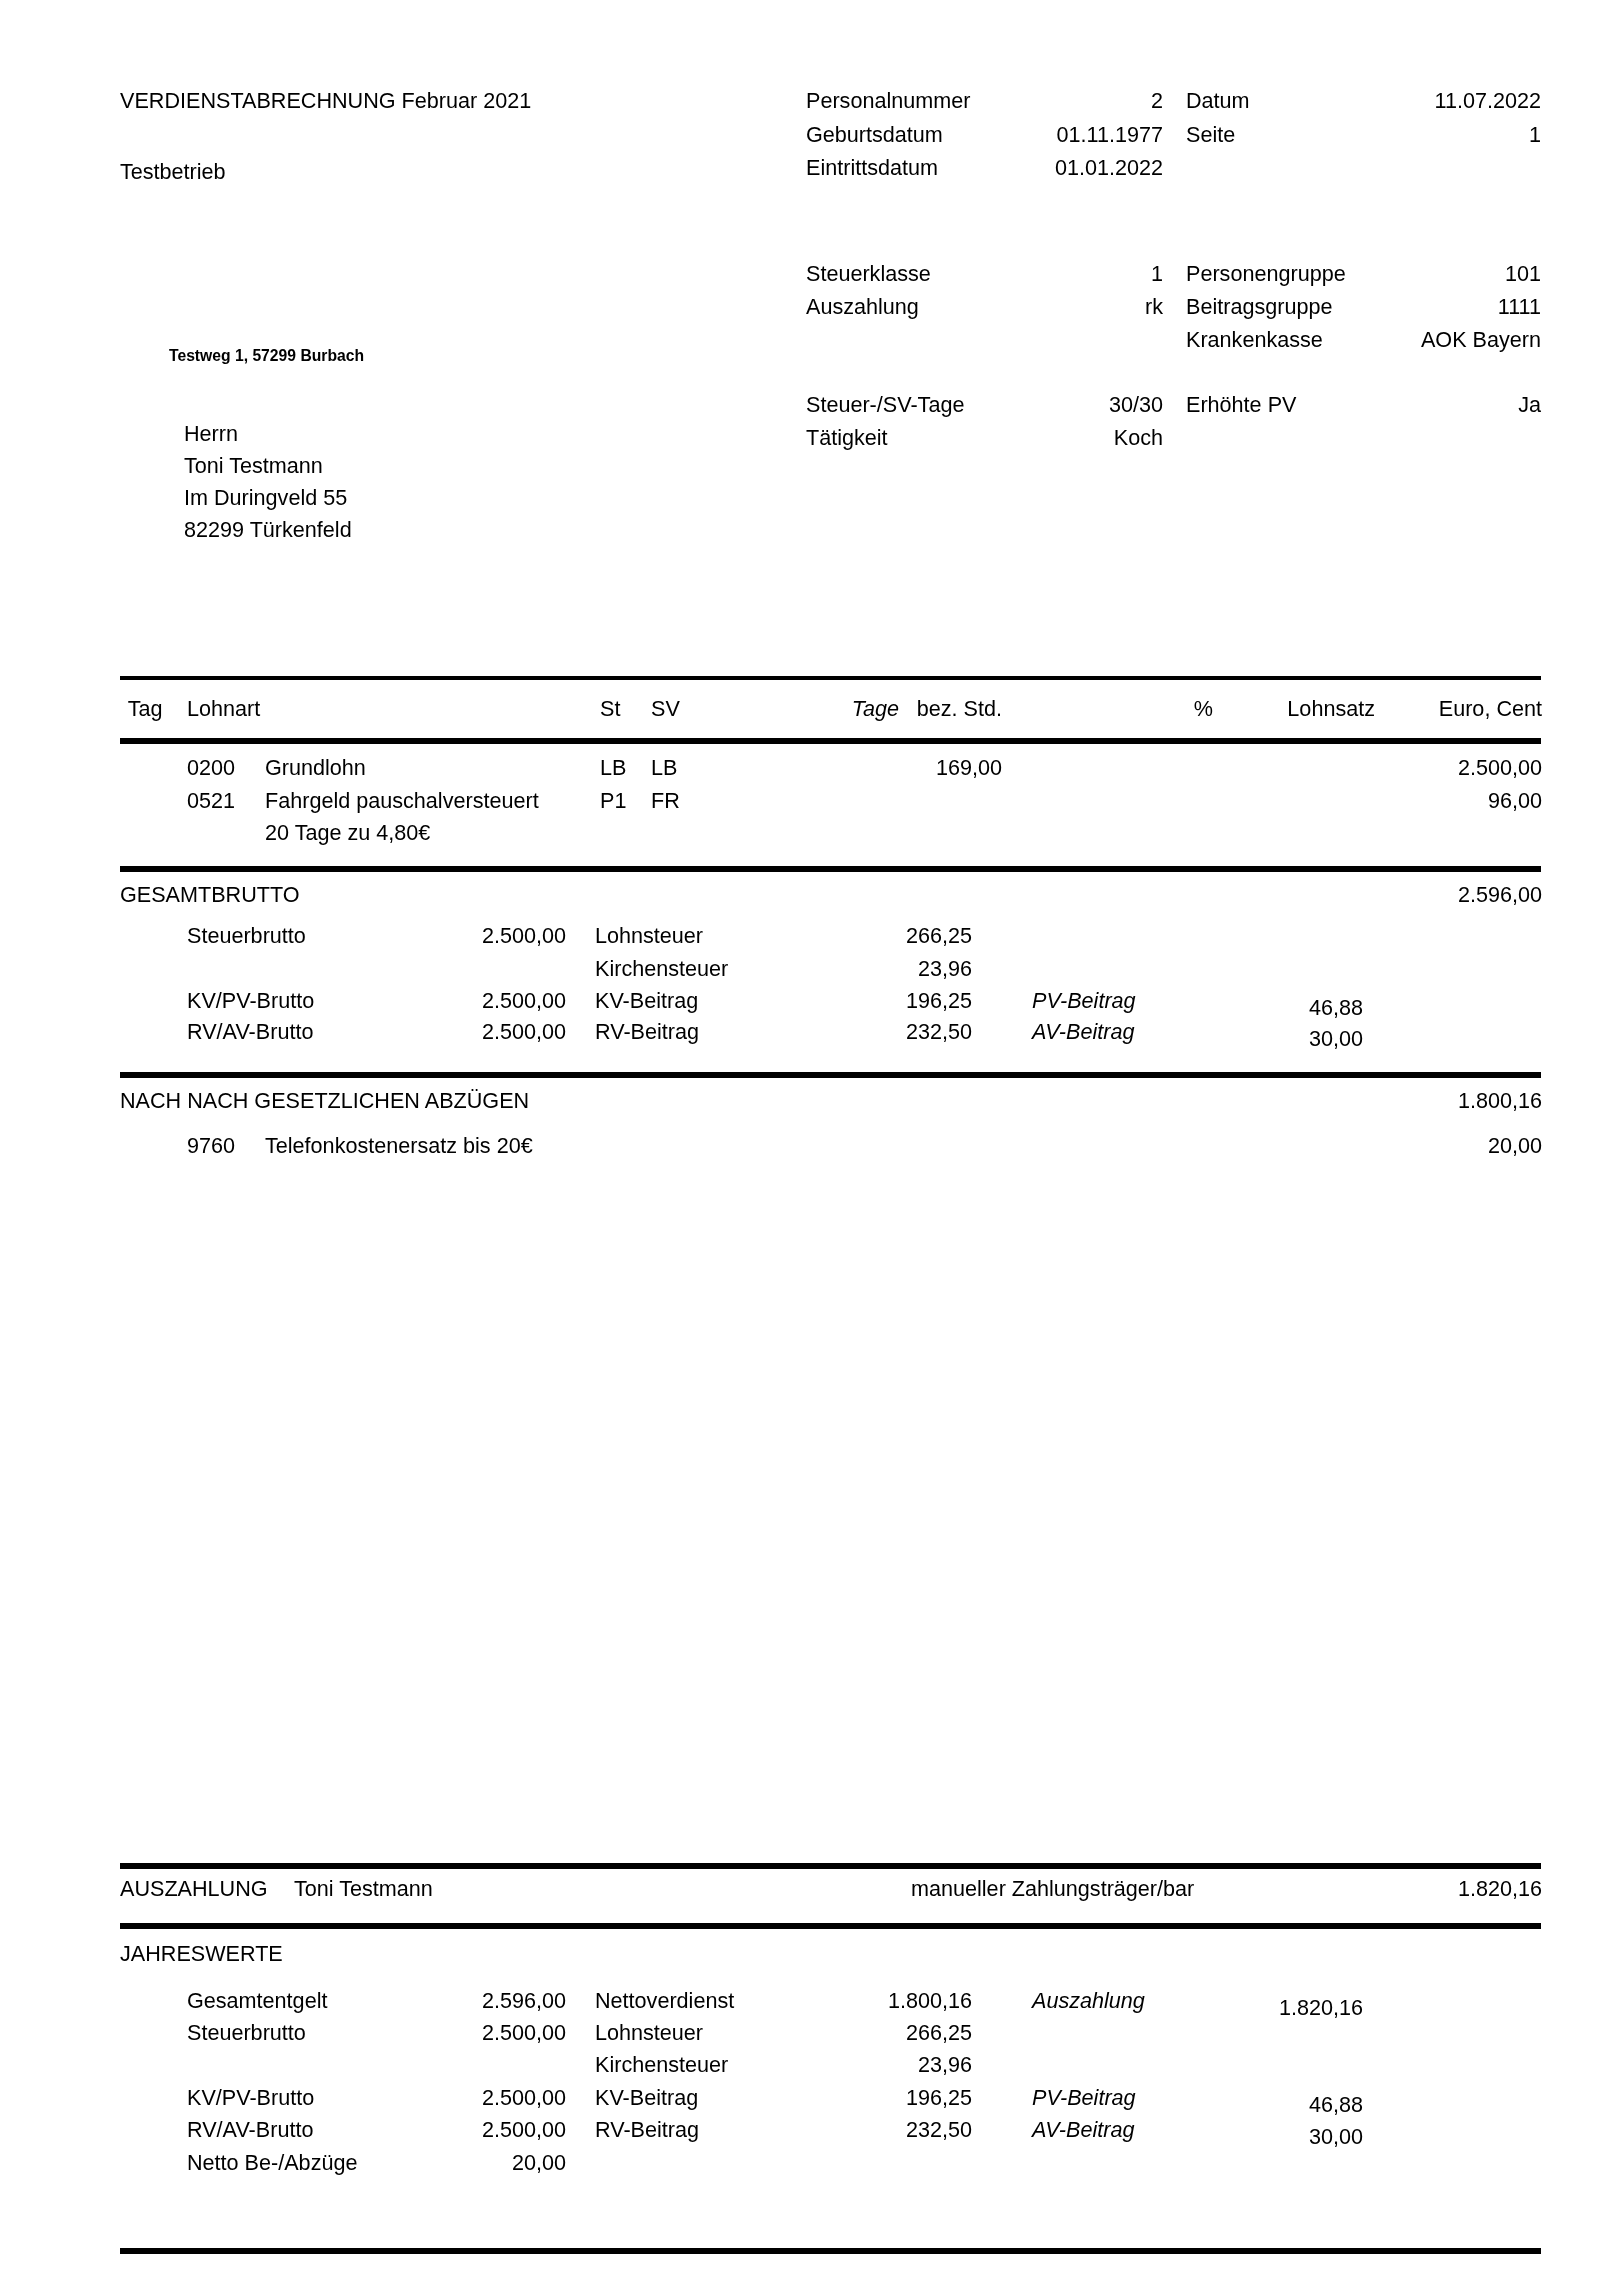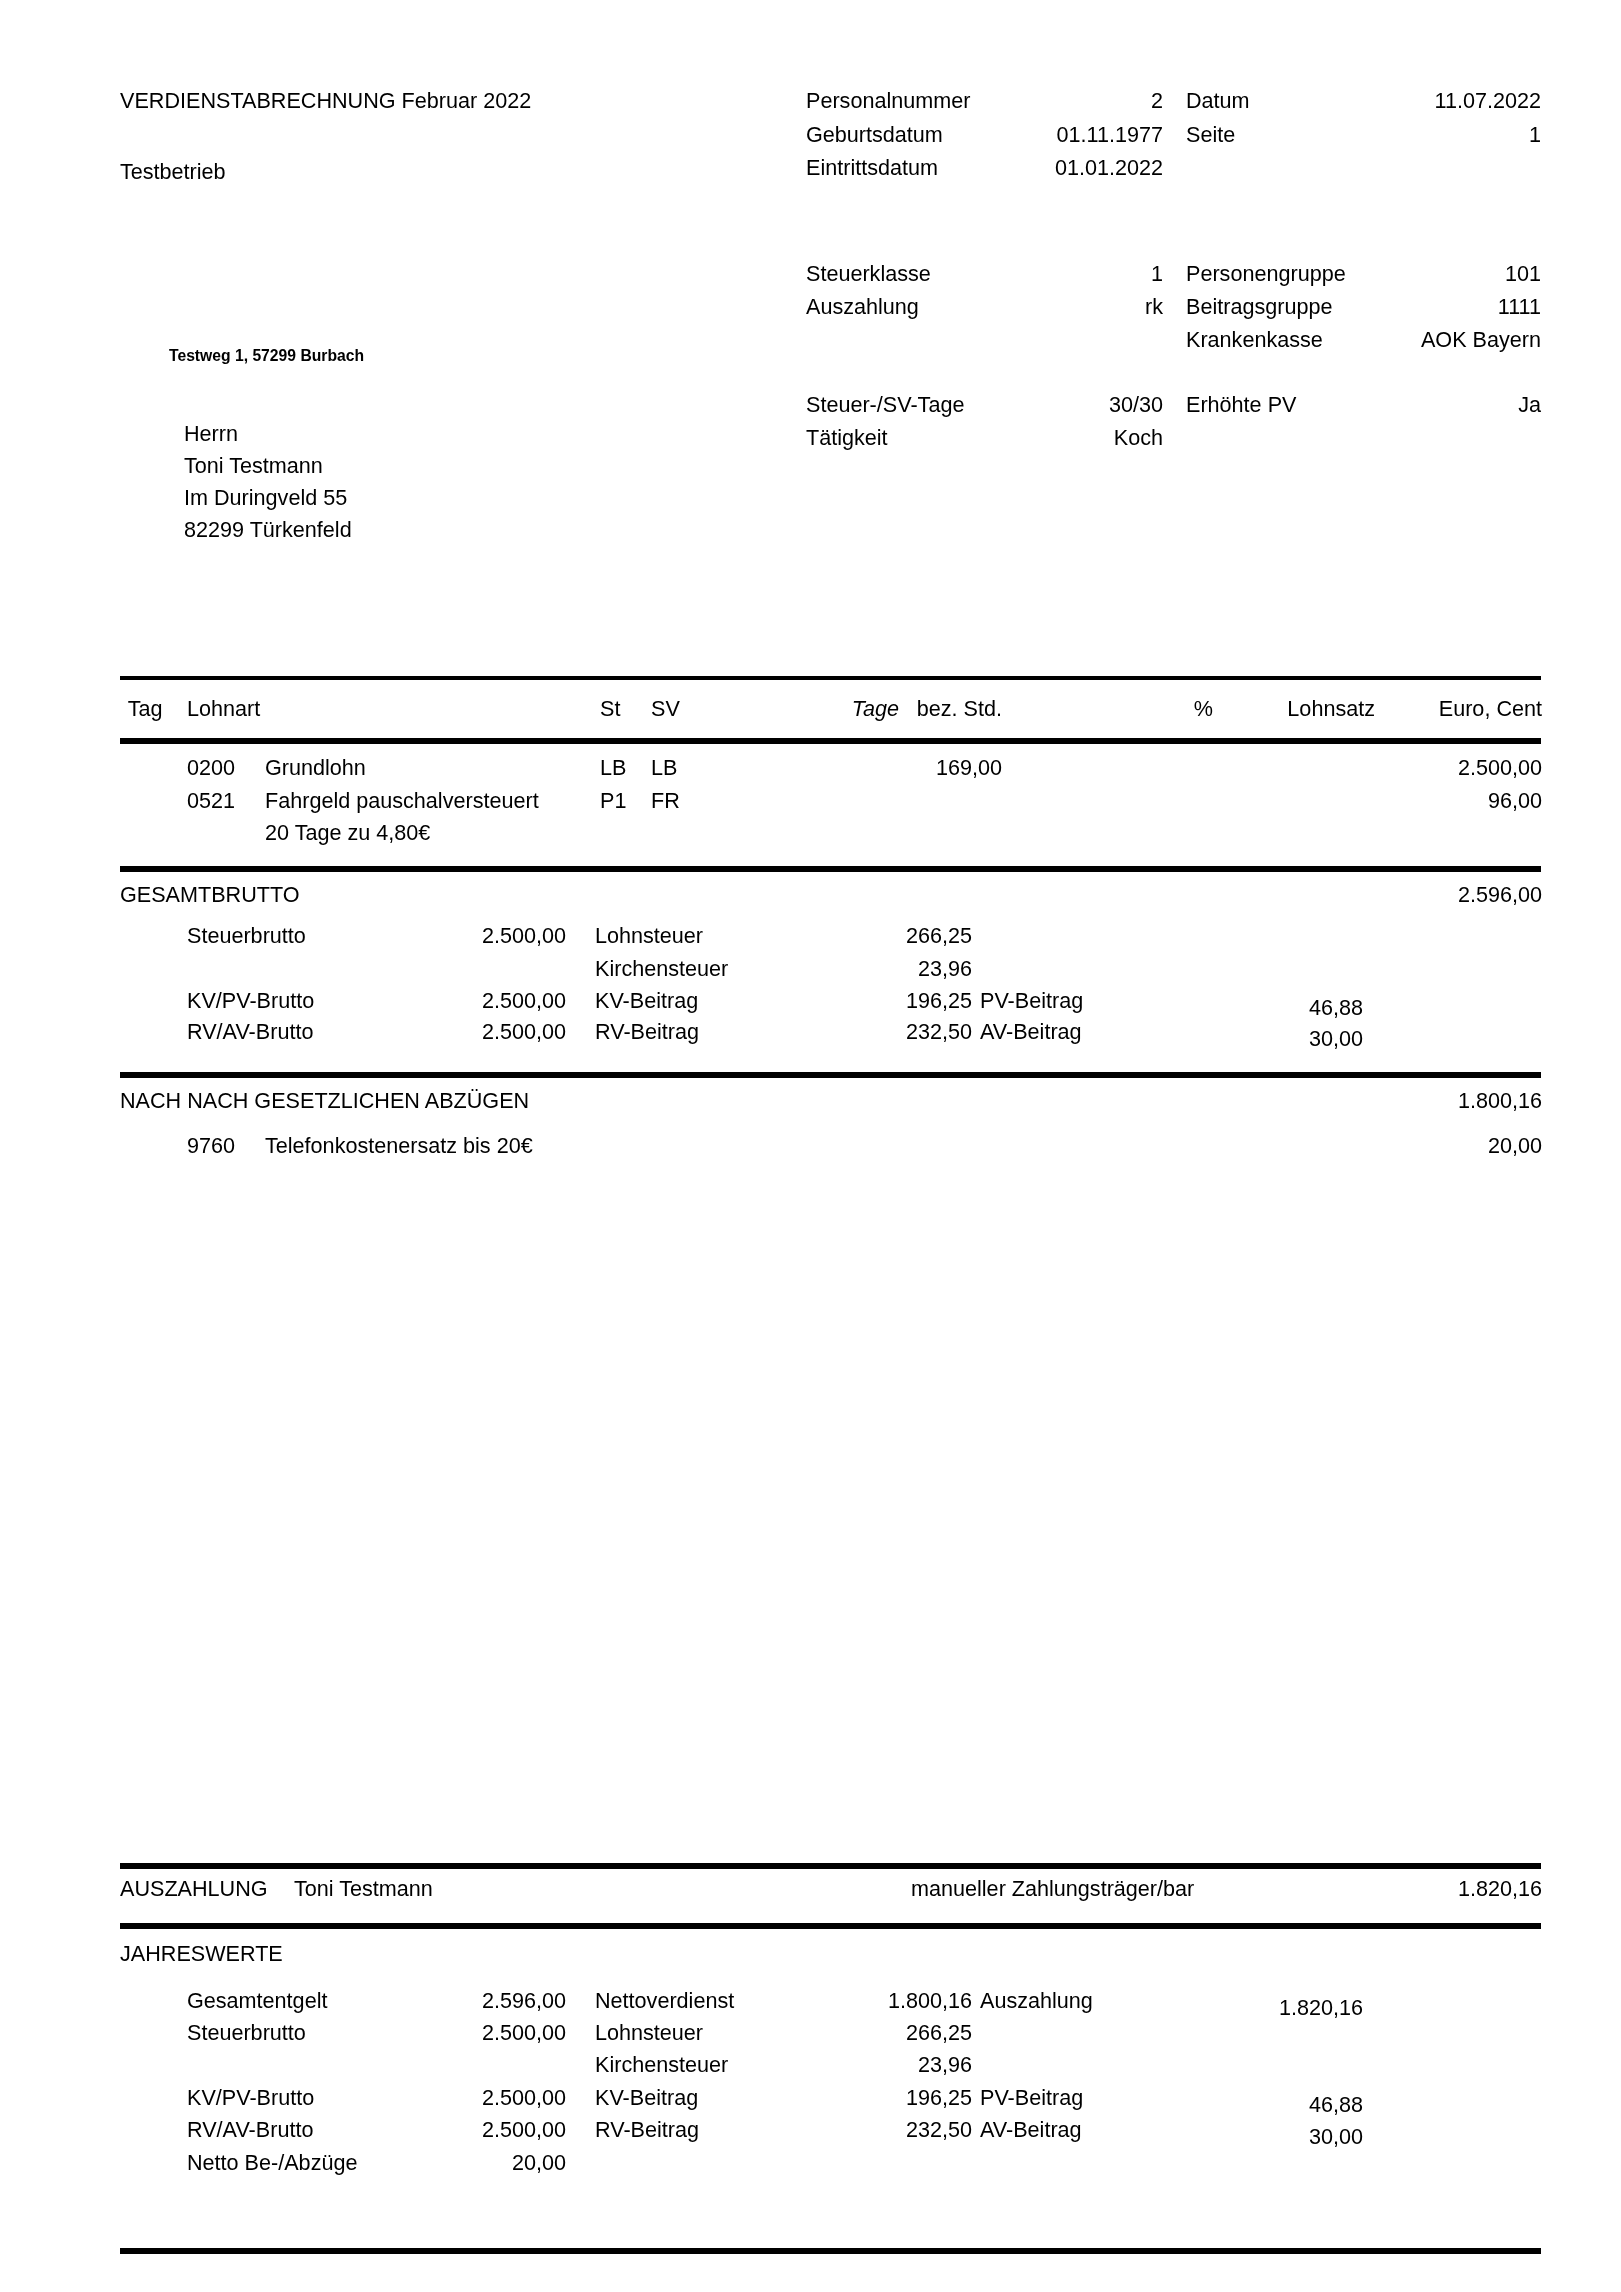--- a/index.html
+++ b/index.html
@@ -31,31 +31,31 @@
   .c-tage{position:absolute;left:598px;width:181px;text-align:right;font-style:italic;}
   .c-bezstd{position:absolute;left:696px;width:186px;text-align:right;}
   .c-pct{position:absolute;left:926px;width:167px;text-align:right;}
   .c-lohnsatz{position:absolute;left:1078px;width:177px;text-align:right;}
   .c-euro{position:absolute;left:1255px;width:167px;text-align:right;}
   
   .d-l1{position:absolute;left:67px;width:235px;}
   .d-v1{position:absolute;left:265px;width:181px;text-align:right;}
   .d-l2{position:absolute;left:475px;width:225px;}
   .d-v2{position:absolute;left:676px;width:176px;text-align:right;}
-  .d-l3{position:absolute;left:860px;width:216px;}
+  .d-l3{position:absolute;left:912px;width:216px;font-style:italic;}
   .d-v3{position:absolute;left:1078px;width:165px;text-align:right;margin-top:7px;}
   .sender{font-size:15.7px;font-weight:bold;}
   .addr-line{height:32px;}
 </style>
 </head>
 <body>
 
 <div class="page">
 
-  <div class="abs" style="left:120px;top:88px;">VERDIENSTABRECHNUNG Februar 2022</div>
+  <div class="abs" style="left:120px;top:88px;">VERDIENSTABRECHNUNG Februar 2021</div>
   <div class="abs" style="left:120px;top:159px;">Testbetrieb</div>
 
   <div class="info-row" style="top:88px;">
     <span class="i-l1">Personalnummer</span>
     <span class="i-v1">2</span>
     <span class="i-l2">Datum</span>
     <span class="i-v2">11.07.2022</span>
   </div>
   <div class="info-row" style="top:122px;">
     <span class="i-l1">Geburtsdatum</span>

